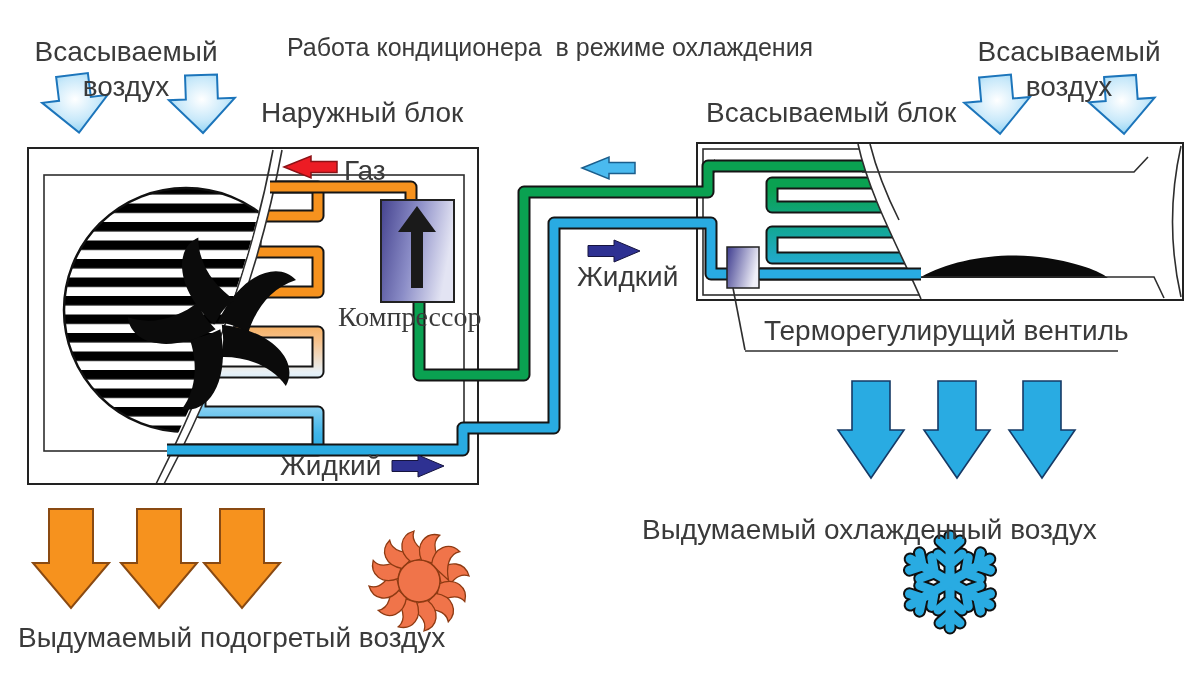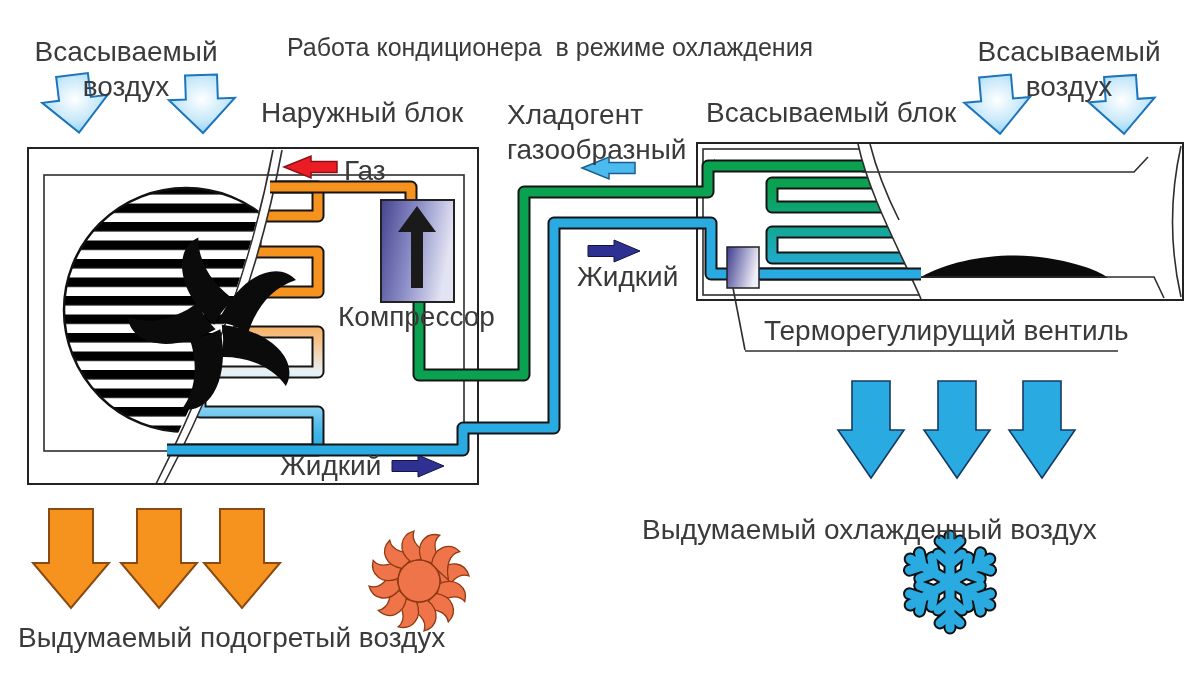--- a/index.html
+++ b/index.html
@@ -213,26 +213,22 @@
 </div>
 
 <div class="lbl center two-line" style="left:969px;top:6px;width:200px;">
   <div>Всасываемый</div>
   <div>воздух</div>
 </div>
 
 <div class="lbl" style="left:261px;top:97px;">Наружный блок</div>
 <div class="lbl" style="left:706px;top:97px;">Всасываемый блок</div>
 
-<div class="lbl two-line" style="left:507px;top:97px;">
-  <div>Хладогент</div>
-  <div>газообразный</div>
-</div>
 
 <div class="lbl" style="left:344px;top:155px;">Газ</div>
-<div class="lbl" style="left:338px;top:301px;">Компрессор</div>
+<div class="lbl" style="left:338px;top:301px;font-family:Liberation Serif, serif;">Компрессор</div>
 <div class="lbl" style="left:577px;top:261px;">Жидкий</div>
 <div class="lbl" style="left:280px;top:450px;">Жидкий</div>
 <div class="lbl" style="left:744px;top:315px;margin-left:20px;">Терморегулирущий вентиль</div>
 <div class="lbl" style="left:18px;top:622px;">Выдумаемый подогретый воздух</div>
 <div class="lbl" style="left:642px;top:486px;margin-top:28px;">Выдумаемый охлажденный воздух</div>
 
 </div>
 
 </body></html>

